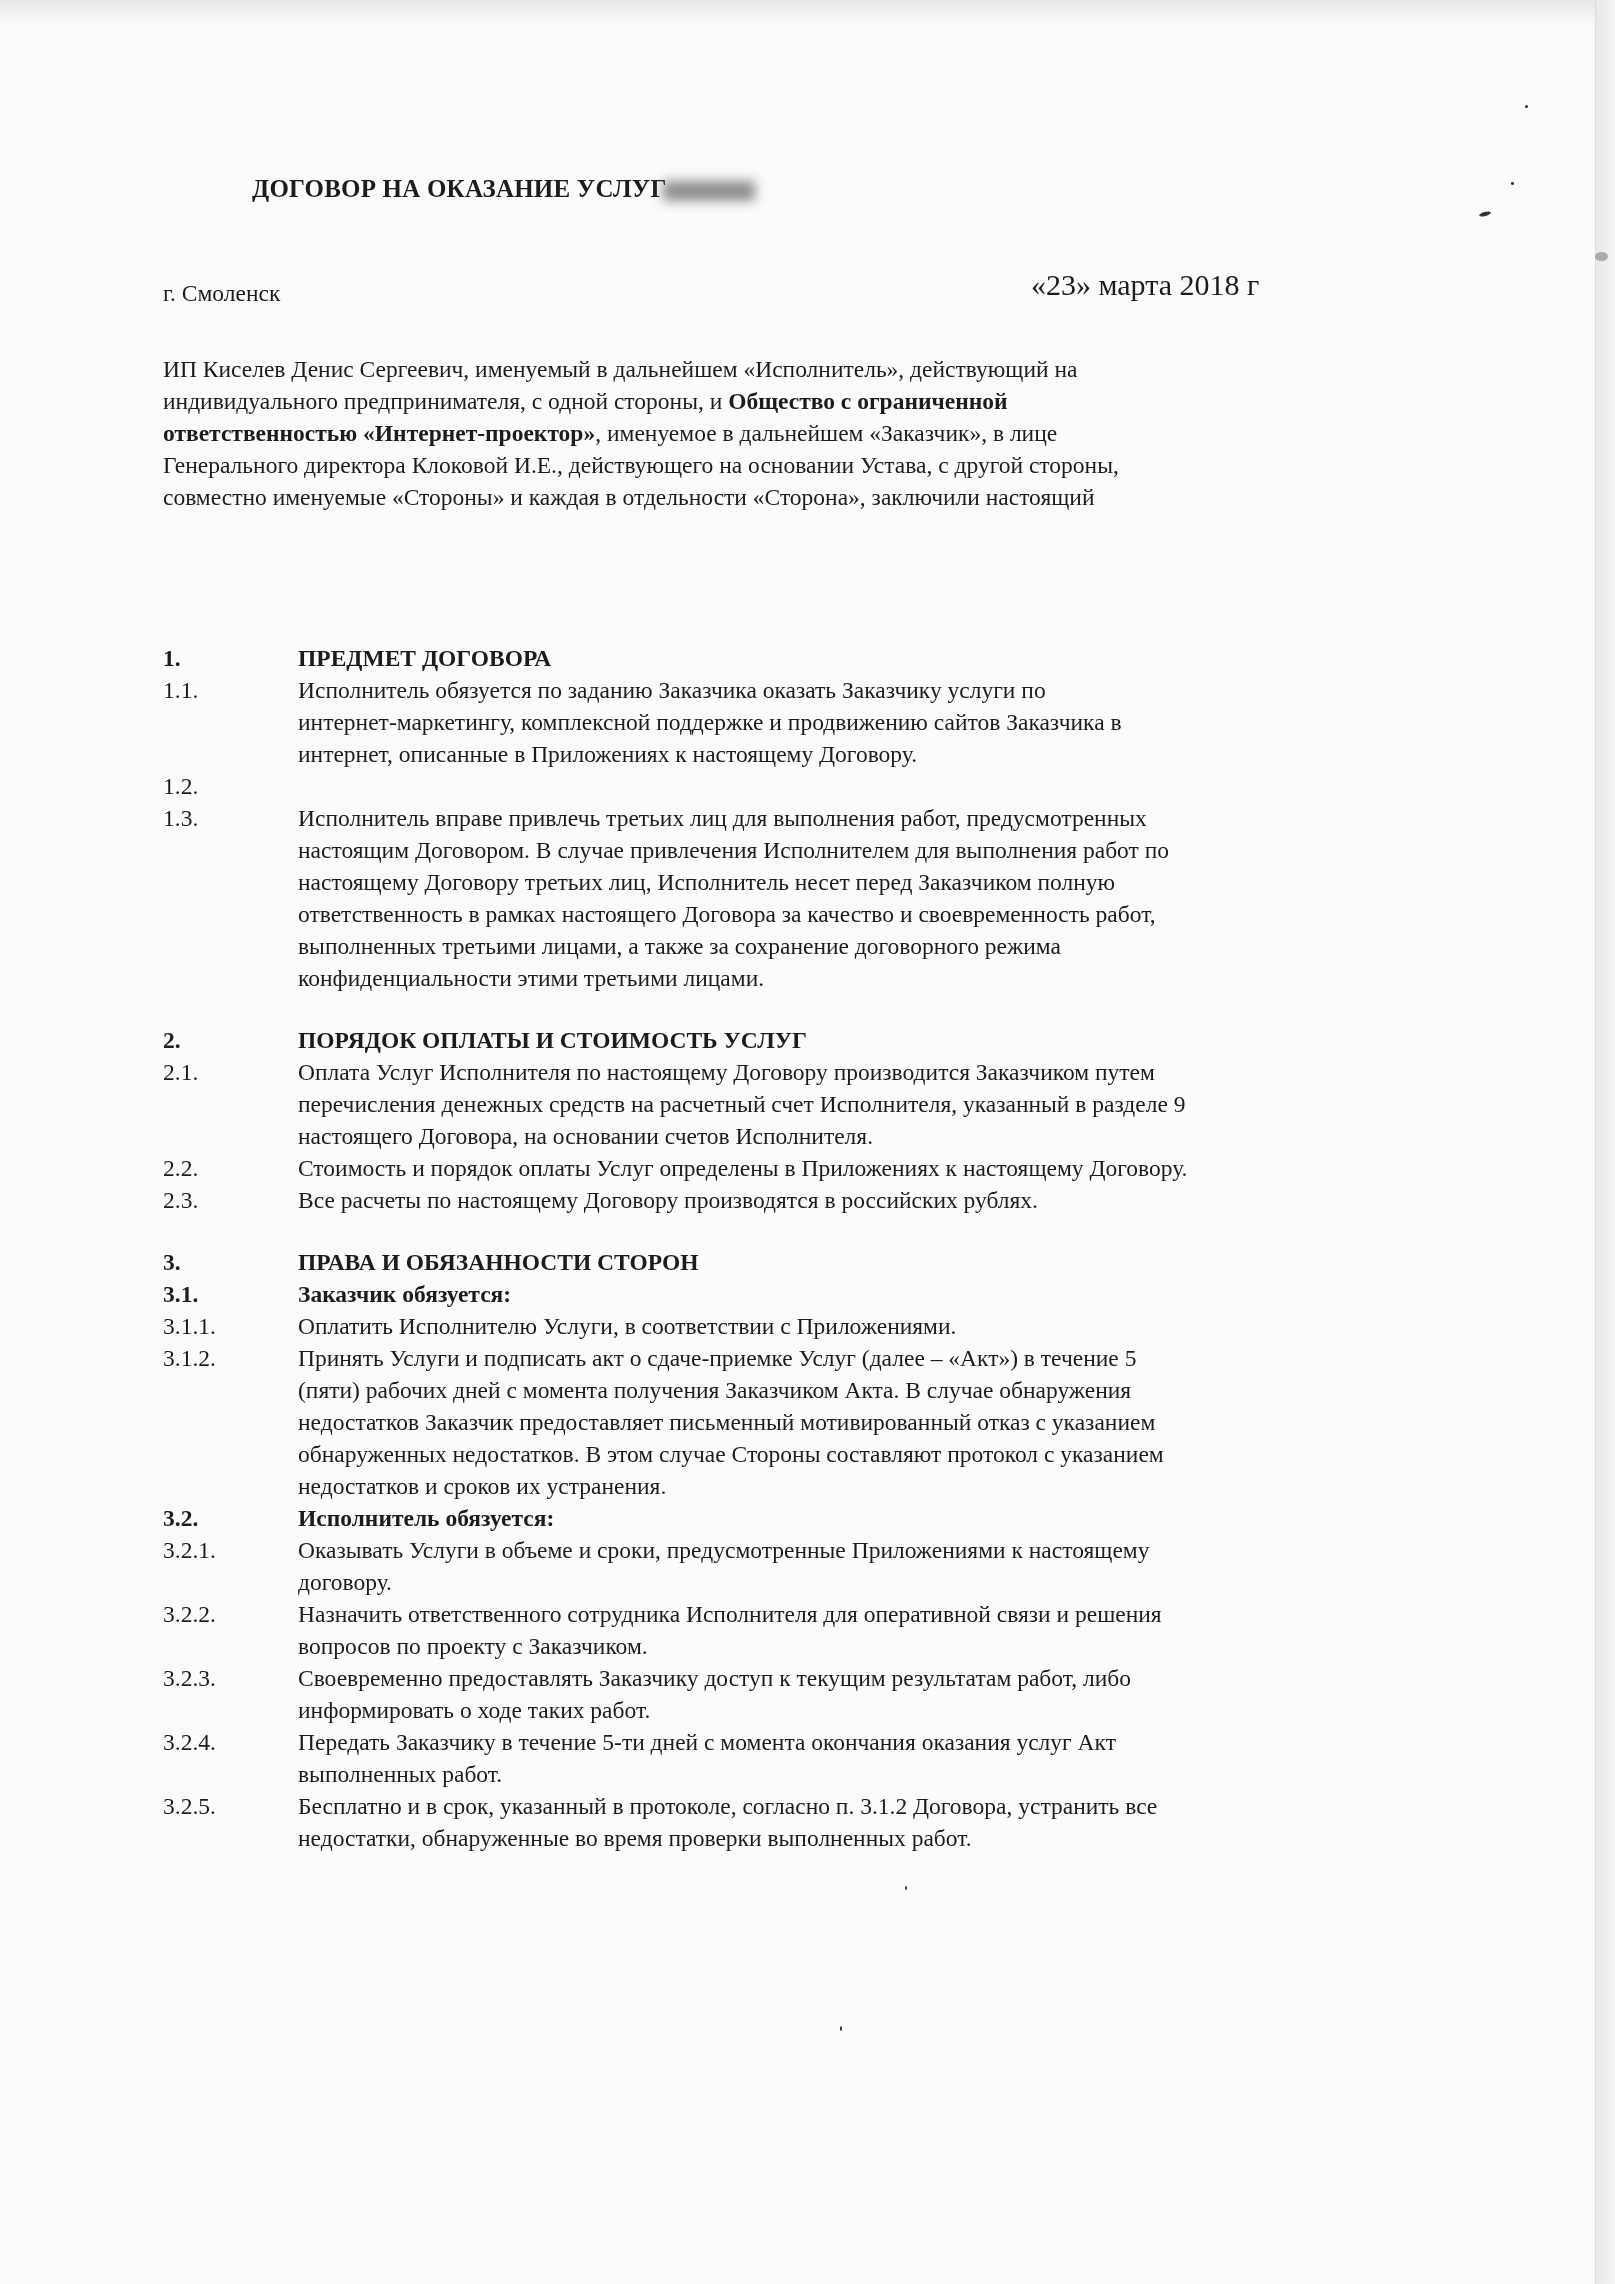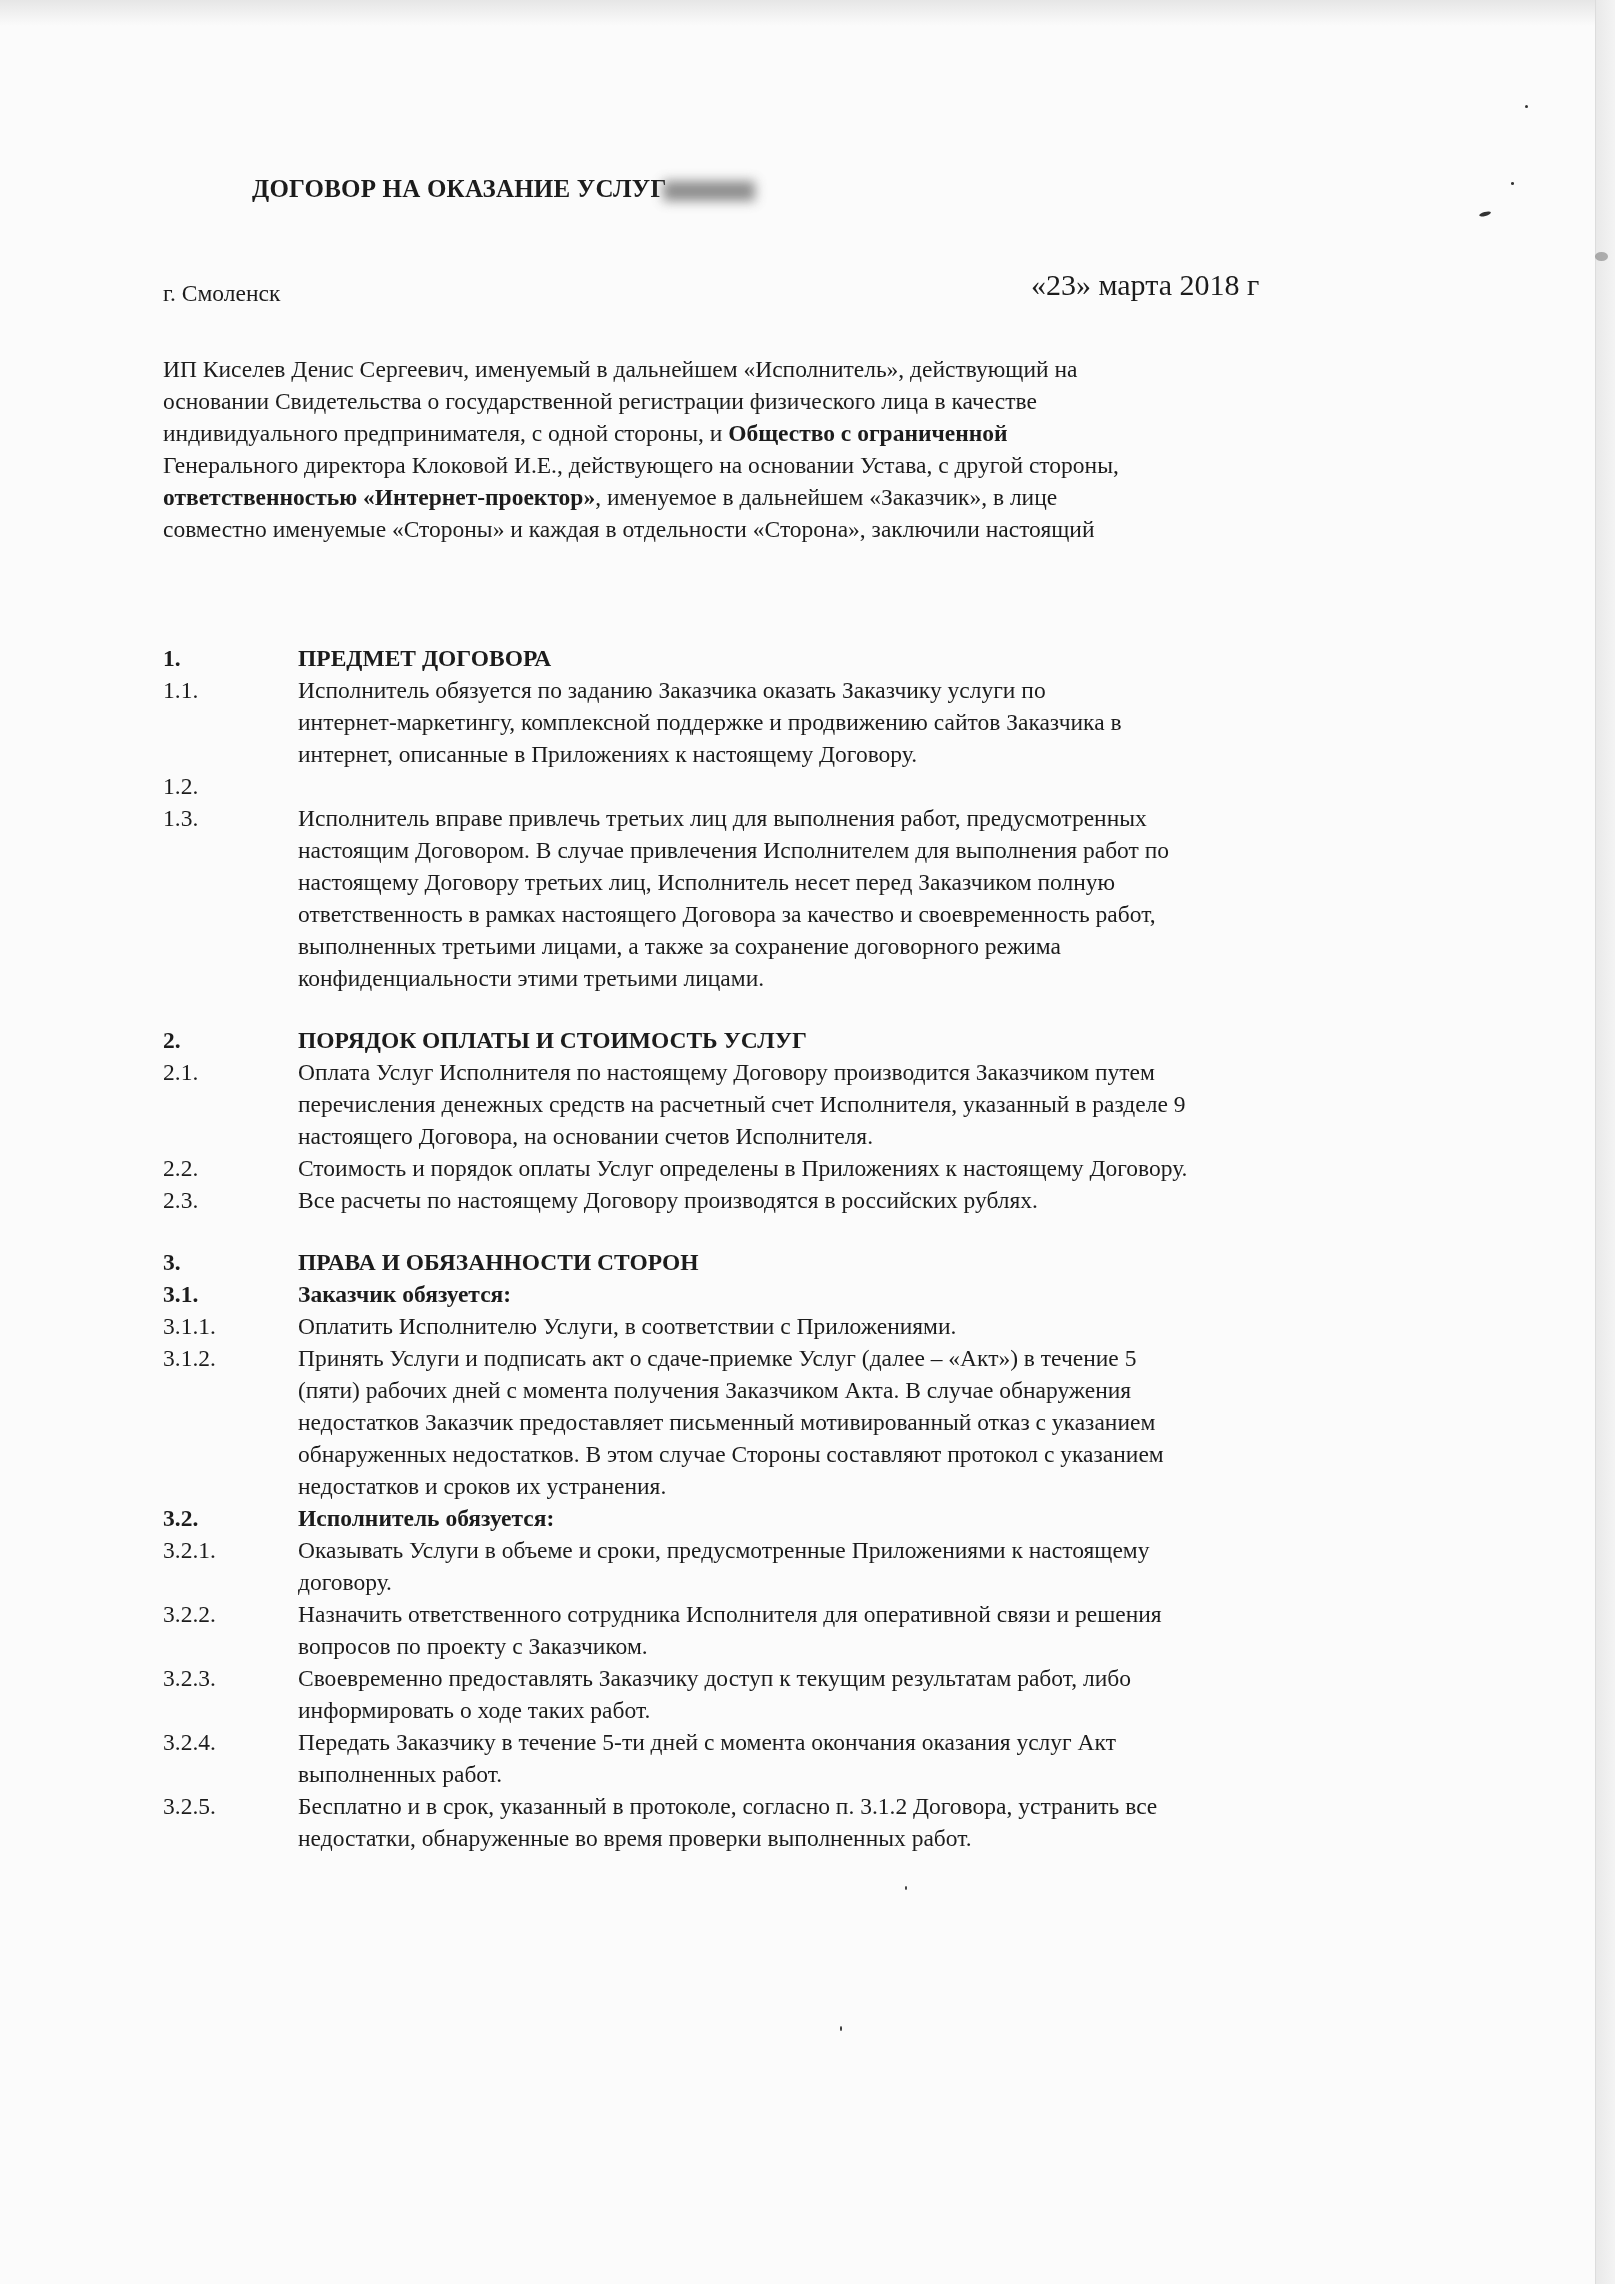--- a/index.html
+++ b/index.html
@@ -68,24 +68,23 @@
 
 <div class="doc-title">
   <span>ДОГОВОР НА ОКАЗАНИЕ УСЛУГ</span><span class="redacted"></span>
 </div>
 
 <div class="city">г. Смоленск</div>
 <div class="date">«23» марта 2018 г</div>
 
 <div class="preamble" id="preamble">
     <div class="line"><span>ИП Киселев Денис Сергеевич, именуемый в дальнейшем «Исполнитель», действующий на</span></div>
-    <div class="line"><span>основании Свидетельства о государственной регистрации физического лица в качестве</span></div>
     <div class="line"><span>индивидуального предпринимателя, с одной стороны, и  </span><span class="b">Общество с ограниченной</span></div>
+    <div class="line"><span class="b">ответственностью «Интернет-проектор»</span><span>,  именуемое в дальнейшем «Заказчик»,  в лице</span></div>
     <div class="line"><span>Генерального директора Клоковой И.Е., действующего на основании Устава,  с другой стороны,</span></div>
-    <div class="line"><span class="b">ответственностью «Интернет-проектор»</span><span>,  именуемое в дальнейшем «Заказчик»,  в лице</span></div>
     <div class="line"><span>совместно именуемые «Стороны» и каждая в отдельности «Сторона», заключили настоящий</span></div>
   </div>
 
 <div class="sections" id="sections">
     <div>
       <div class="row heading">
         <div class="num">1.</div>
         <div class="txt">ПРЕДМЕТ ДОГОВОРА</div>
       </div>
       <div class="row">

